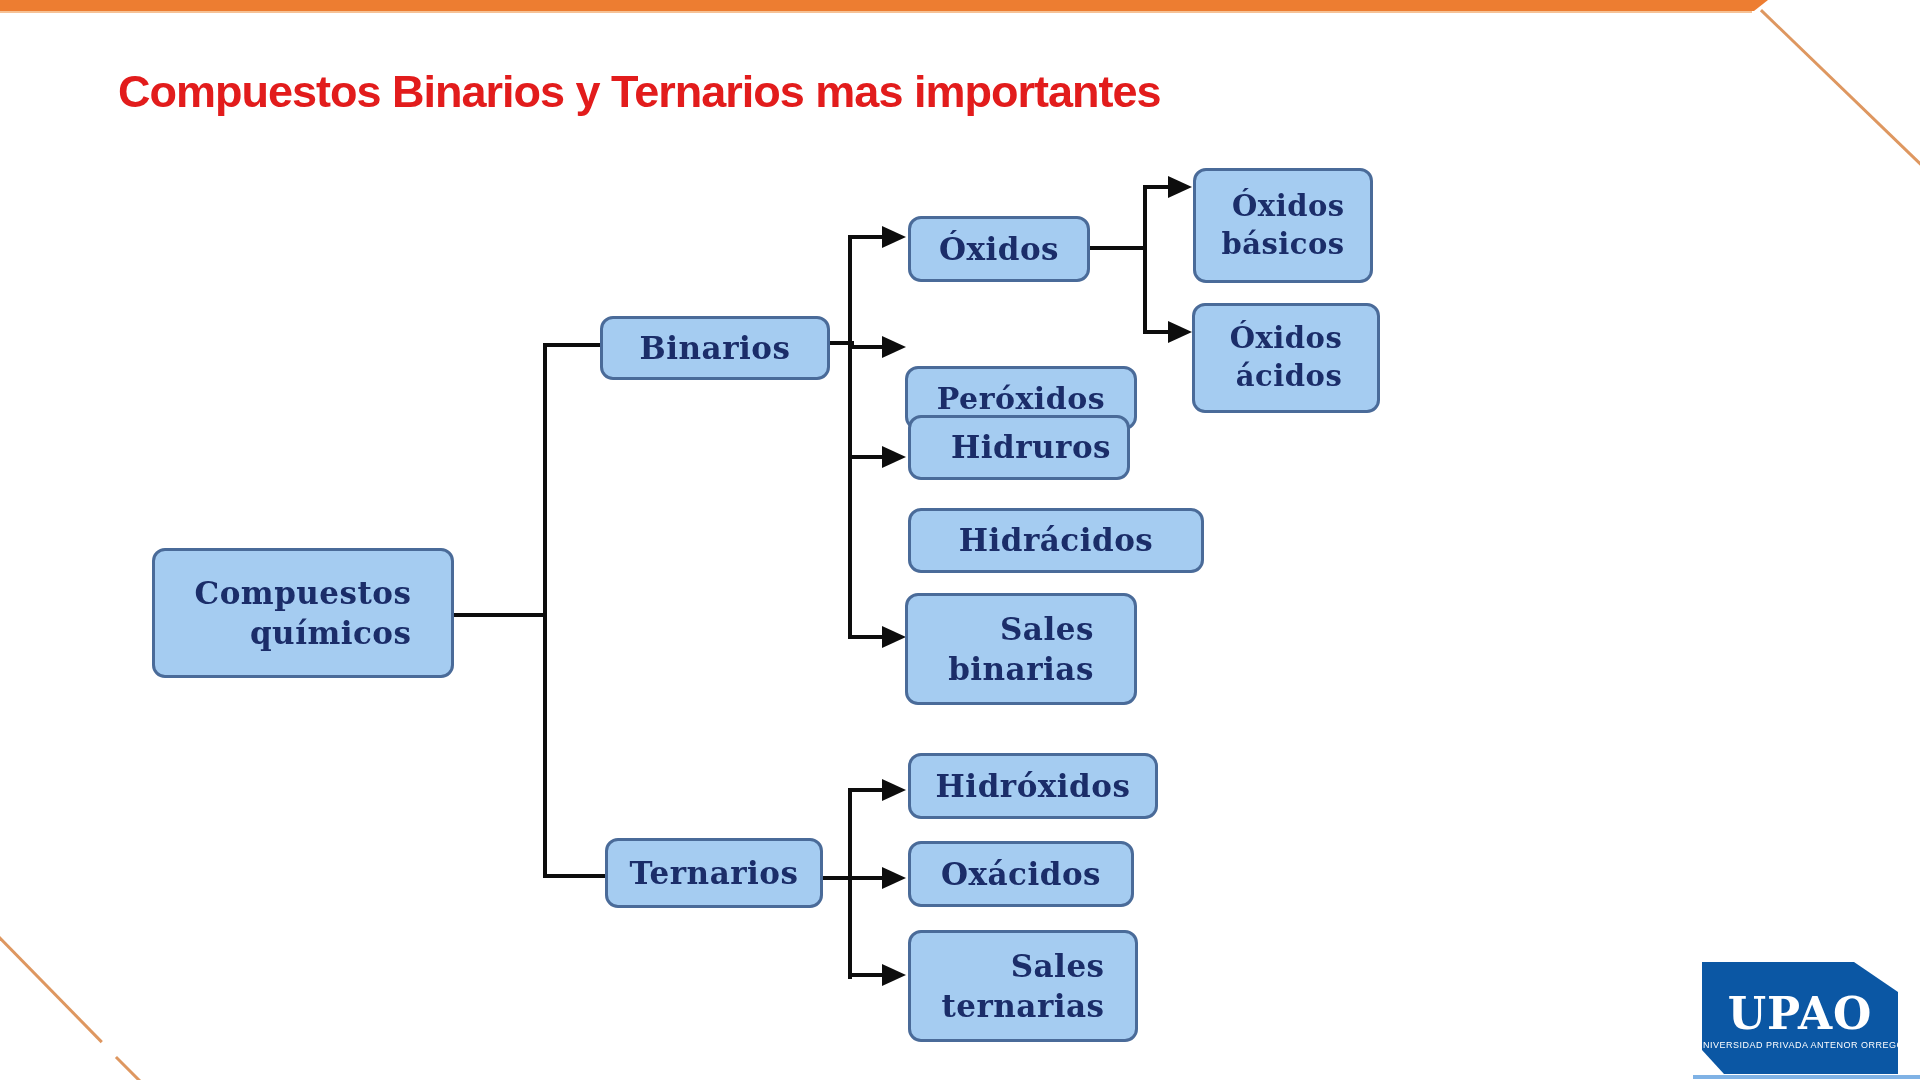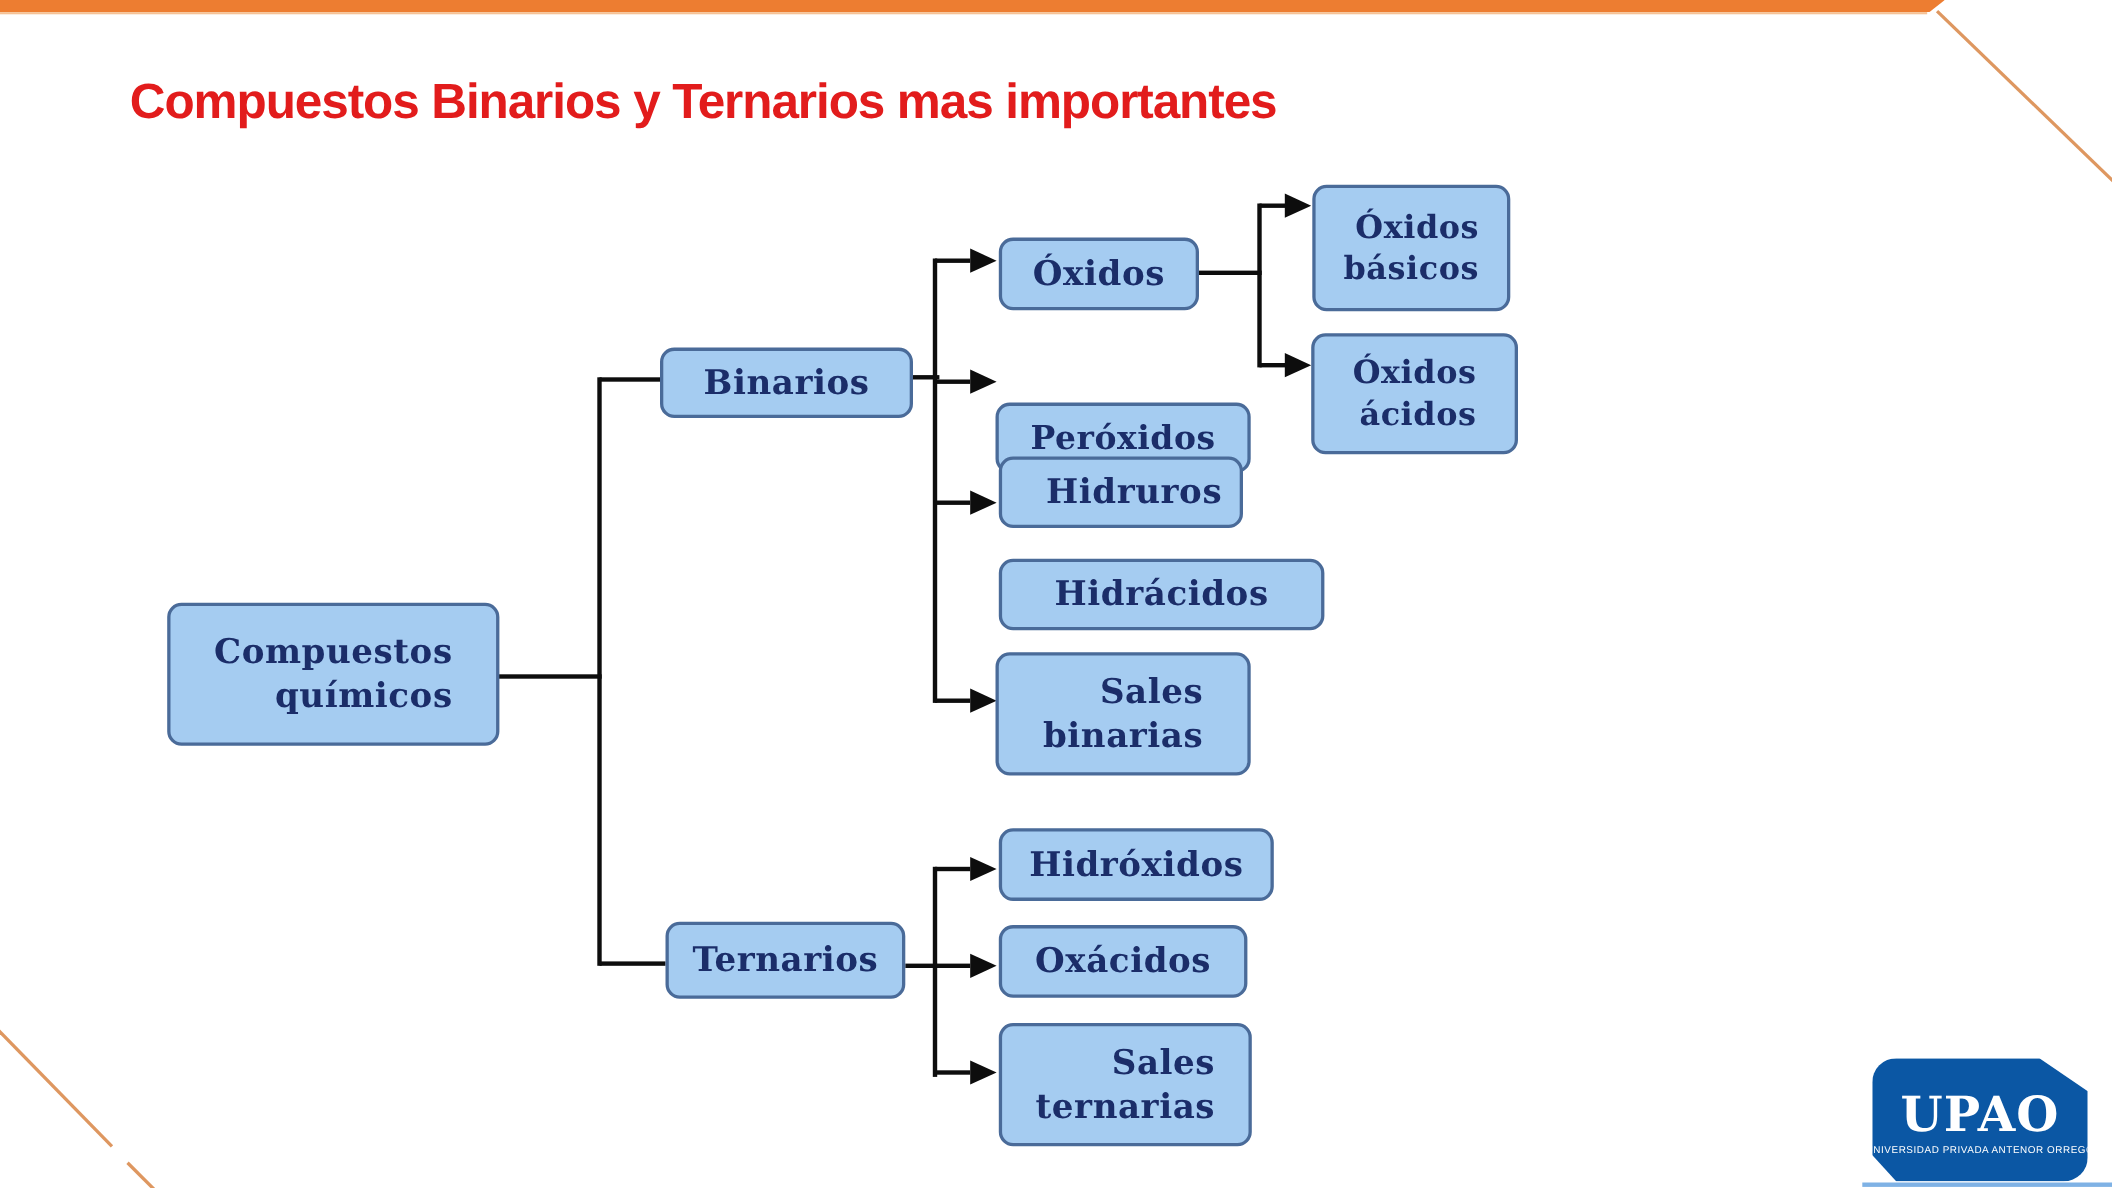--- a/index.html
+++ b/index.html
@@ -49,21 +49,21 @@
   .line{position:absolute;background:#0d0d0d;}
   .arrow-r{
     position:absolute;width:0;height:0;
     border-top:11px solid transparent;border-bottom:11px solid transparent;
     border-left:24px solid #0d0d0d;
   }
   
   .logo{
     position:absolute;left:1702px;top:962px;width:196px;height:112px;background:#0B57A4;
     clip-path:polygon(0 0,152px 0,100% 30px,100% 100%,22px 100%,0 88px);
-    display:flex;flex-direction:column;align-items:center;justify-content:center;border-radius:22px;
+    display:flex;flex-direction:column;align-items:center;justify-content:center;
   }
   .logo-acronym{
     color:#ffffff;font-family:"DejaVu Serif",serif;font-weight:bold;
     font-size:44px;line-height:1;letter-spacing:1px;margin-top:6px;
   }
   .logo-subtitle{
     color:#ffffff;font-family:"Liberation Sans",sans-serif;
     font-size:9px;letter-spacing:.5px;margin-top:4px;white-space:nowrap;
   }
   .logo-bottom-strip{position:absolute;left:1693px;top:1075px;width:227px;height:4px;background:#7FB2E5;}

